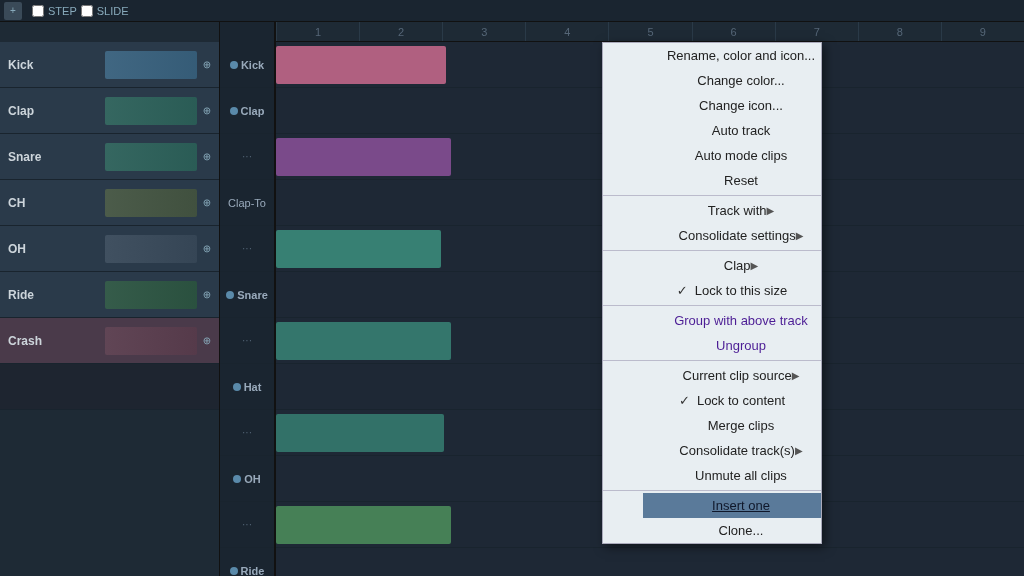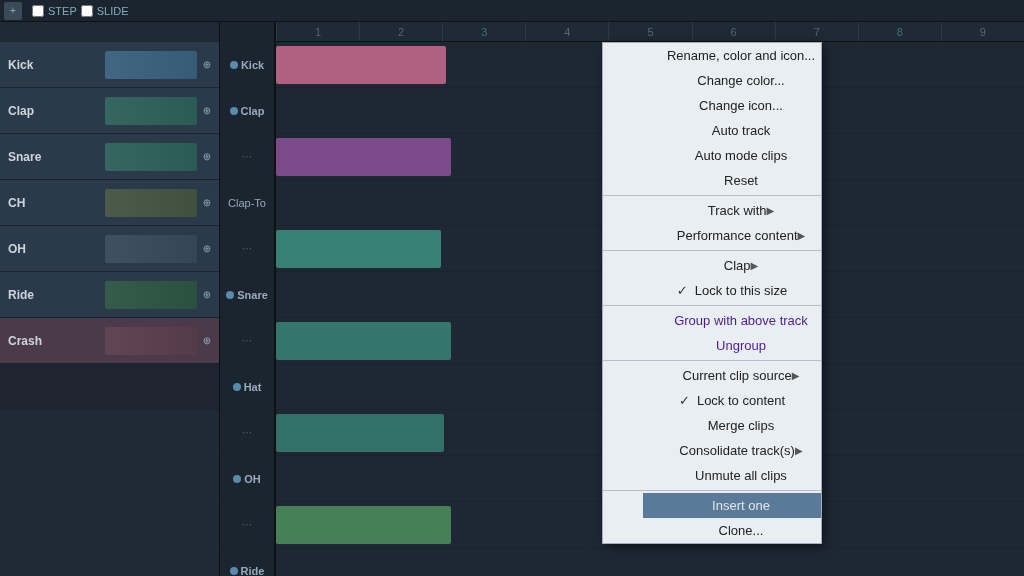--- a/index.html
+++ b/index.html
@@ -169,21 +169,21 @@
     }
     .menu-item {
       padding: 5px 16px;
       cursor: pointer;
       display: flex;
       align-items: center;
       justify-content: center;
       white-space: nowrap;
       margin-left: 40px;
     }
-    .menu-item.highlighted { background: #5a7a9a; color: #e5e5e5; }
+    .menu-item.highlighted { background: #5a7a9a; color: #0f172a; text-decoration: underline; }
     .menu-item.disabled { color: #4c1d95; cursor: default; }
     .menu-separator {
       height: 1px;
       background: #bbc;
       margin: 2px 0;
     }
     .menu-arrow { font-size: 10px; color: #555; }
     .menu-check { width: 14px; margin-right: 2px; color: #333; }
     .menu-item-inner {
       display: flex; align-items: center; gap: 2px;
@@ -384,21 +384,21 @@
         <div class="menu-item">
           <span class="menu-item-inner">
               <span class="menu-check"> </span>
               <span>Track with</span>
             </span>
           <span class="menu-arrow">▶</span>
         </div>
         <div class="menu-item">
           <span class="menu-item-inner">
               <span class="menu-check"> </span>
-              <span>Performance content</span>
+              <span>Consolidate settings</span>
             </span>
           <span class="menu-arrow">▶</span>
         </div>
         <div class="menu-separator"></div>
         <div class="menu-item">
           <span class="menu-item-inner">
               <span class="menu-check"> </span>
               <span>Clap</span>
             </span>
           <span class="menu-arrow">▶</span>

